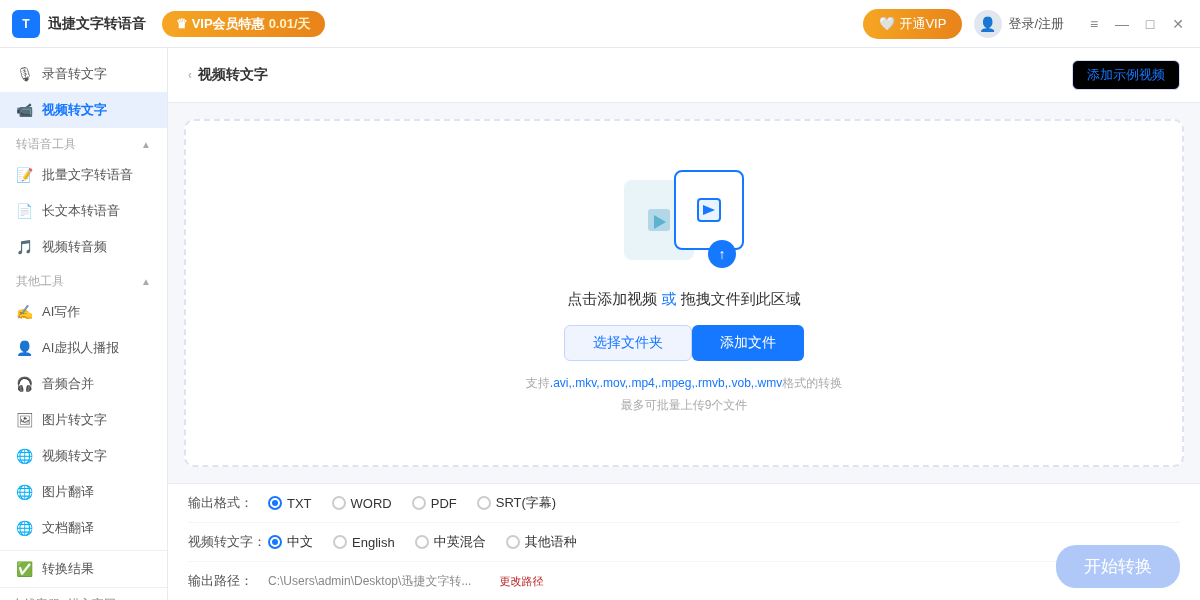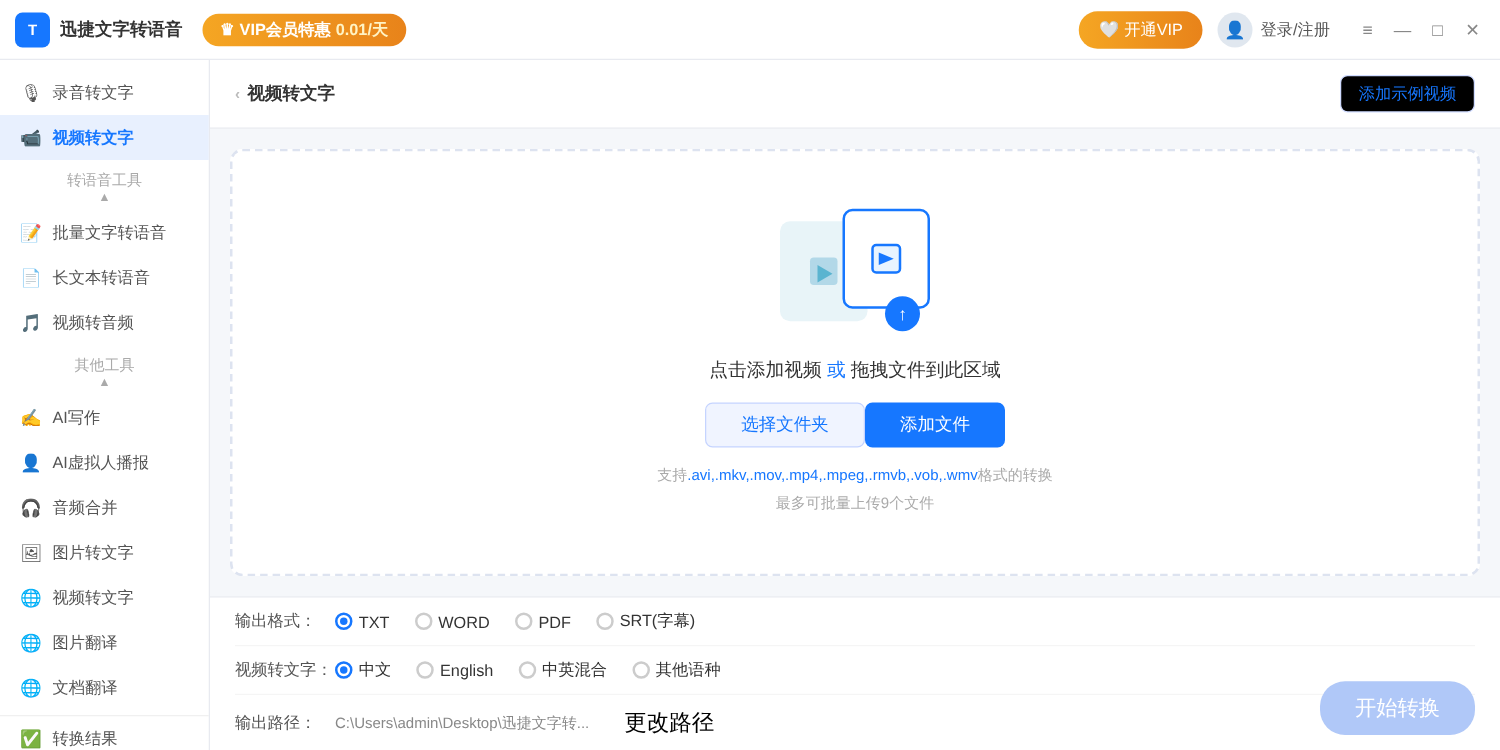--- a/index.html
+++ b/index.html
@@ -61,21 +61,21 @@
     .sidebar-item.active {
       background: #e8f0fe; color: #1677ff; font-weight: 600;
       border-radius: 0;
     }
     .sidebar-icon {
       width: 18px; height: 18px; display: flex; align-items: center; justify-content: center;
       font-size: 14px; flex-shrink: 0;
     }
     .section-header {
       display: flex; align-items: center; justify-content: space-between;
-      padding: 8px 16px 4px; font-size: 12px; color: #aaa; flex-direction: column;
+      padding: 8px 16px 4px; font-size: 12px; color: #aaa;
     }
     .section-header-arrow { font-size: 10px; }
     .sidebar-bottom {
       margin-top: auto; padding: 8px 12px;
       display: flex; gap: 8px; border-top: 1px solid #f0f0f0;
     }
     .sidebar-bottom-link { font-size: 12px; color: #888; cursor: pointer; }
 
     
     .content-area {
@@ -144,21 +144,21 @@
     .radio-group { display: flex; align-items: center; gap: 20px; }
     .radio-item { display: flex; align-items: center; gap: 5px; cursor: pointer; }
     .radio-circle {
       width: 14px; height: 14px; border-radius: 50%; border: 2px solid #ccc;
       display: flex; align-items: center; justify-content: center;
     }
     .radio-circle.checked { border-color: #1677ff; }
     .radio-dot { width: 6px; height: 6px; border-radius: 50%; background: #1677ff; }
     .path-row { display: flex; align-items: center; gap: 28px; }
     .path-text { font-size: 12px; color: #888; max-width: 260px; overflow: hidden; text-overflow: ellipsis; white-space: nowrap; }
-    .change-path-link { font-size: 18px; color: #000000; cursor: pointer; }
+    .change-path-link { font-size: 11px; color: #b91c1c; cursor: pointer; }
     .btn-start {
       padding: 10px 28px; border-radius: 20px; font-size: 17px;
       background: #b0c8f8; border: none; color: #fff; cursor: not-allowed;
     }
 
     .content-wrapper { flex: 1; display: flex; flex-direction: column; position: relative; overflow: hidden; }
   </style>
 </head>
 <body>
 

